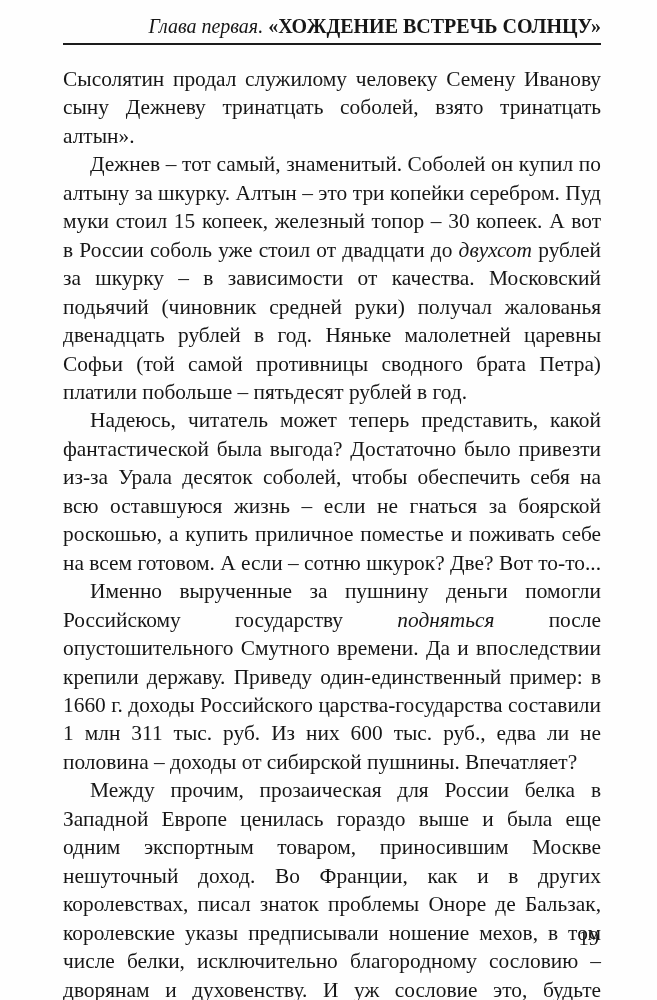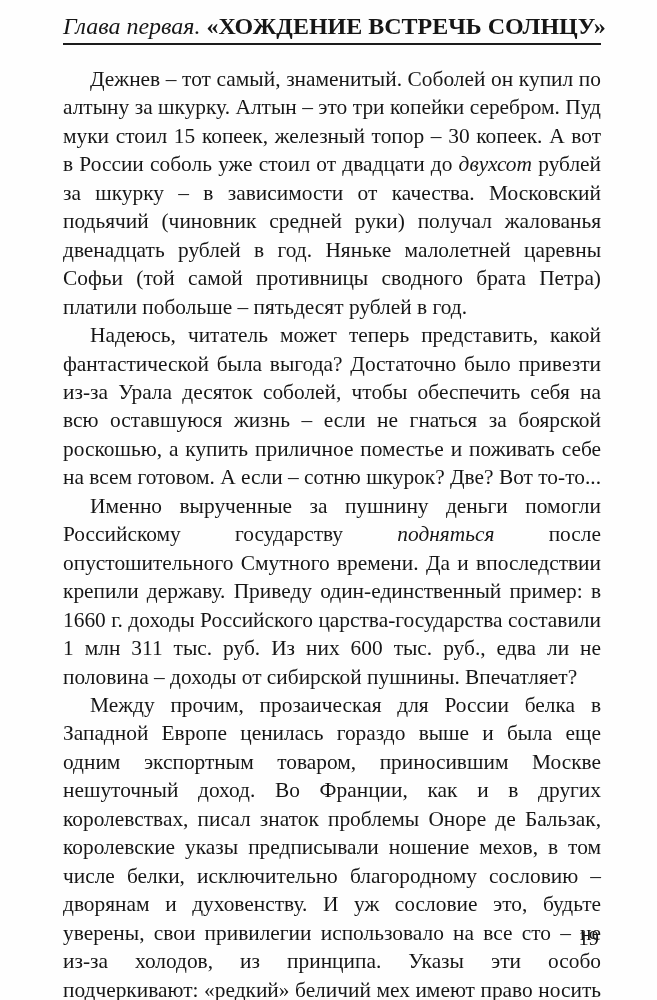--- a/index.html
+++ b/index.html
@@ -14,21 +14,21 @@
     margin: 0 auto;
     background: #fefefe;
     box-sizing: border-box;
     padding: 14px 56px 0 63px;
     font-family: "Liberation Serif", "DejaVu Serif", serif;
     color: #161616;
     overflow: hidden;
   }
   .running-header {
     text-align: right;
-    font-size: 24px;
+    font-size: 20px;
     line-height: 24px;
     padding-bottom: 5px;
     border-bottom: 2px solid #1c1c1c;
     white-space: nowrap;
   }
   .chapter-label {
     font-style: italic;
     font-weight: normal;
   }
   .chapter-title {
@@ -62,20 +62,21 @@
 <body>
 
 <div class="page">
   <header class="running-header">
     <span class="chapter-label">Глава первая.</span>
     <span> </span>
     <span class="chapter-title">«ХОЖДЕНИЕ ВСТРЕЧЬ СОЛНЦУ»</span>
   </header>
 
   <main class="body-text">
+      <p class=""><span>Сысолятин продал служилому человеку Семену Иванову сыну Дежневу тринатцать соболей, взято тринатцать алтын».</span></p>
       <p class="indented"><span>Дежнев – тот самый, знаменитый. Соболей он купил по алтыну за шкурку. Алтын – это три копейки серебром. Пуд муки стоил 15 копеек, железный топор – 30 копеек. А вот в России соболь уже стоил от двадцати до </span><i>двухсот</i><span> рублей за шкурку – в зависимости от качества. Московский подьячий (чиновник средней руки) получал жалованья двенадцать рублей в год. Няньке малолетней царевны Софьи (той самой противницы сводного брата Петра) платили побольше – пятьдесят рублей в год.</span></p>
       <p class="indented"><span>Надеюсь, читатель может теперь представить, какой фантастической была выгода? Достаточно было привезти из-за Урала десяток соболей, чтобы обеспечить себя на всю оставшуюся жизнь – если не гнаться за боярской роскошью, а купить приличное поместье и поживать себе на всем готовом. А если – сотню шкурок? Две? Вот то-то...</span></p>
       <p class="indented"><span>Именно вырученные за пушнину деньги помогли Российскому государству </span><i>подняться</i><span> после опустошительного Смутного времени. Да и впоследствии крепили державу. Приведу один-единственный пример: в 1660 г. доходы Российского царства-государства составили 1 млн 311 тыс. руб. Из них 600 тыс. руб., едва ли не половина – доходы от сибирской пушнины. Впечатляет?</span></p>
       <p class="indented"><span>Между прочим, прозаическая для России белка в Западной Европе ценилась гораздо выше и была еще одним экспортным товаром, приносившим Москве нешуточный доход. Во Франции, как и в других королевствах, писал знаток проблемы Оноре де Бальзак, королевские указы предписывали ношение мехов, в том числе белки, исключительно благородному сословию – дворянам и духовенству. И уж сословие это, будьте уверены, свои привилегии использовало на все сто – не из-за холодов, из принципа. Указы эти особо подчеркивают: «редкий» беличий мех имеют право носить только благородные, благородные, благород-</span></p>
     </main>
 
   <footer>
     <span class="page-number">19</span>
   </footer>
 </div>

